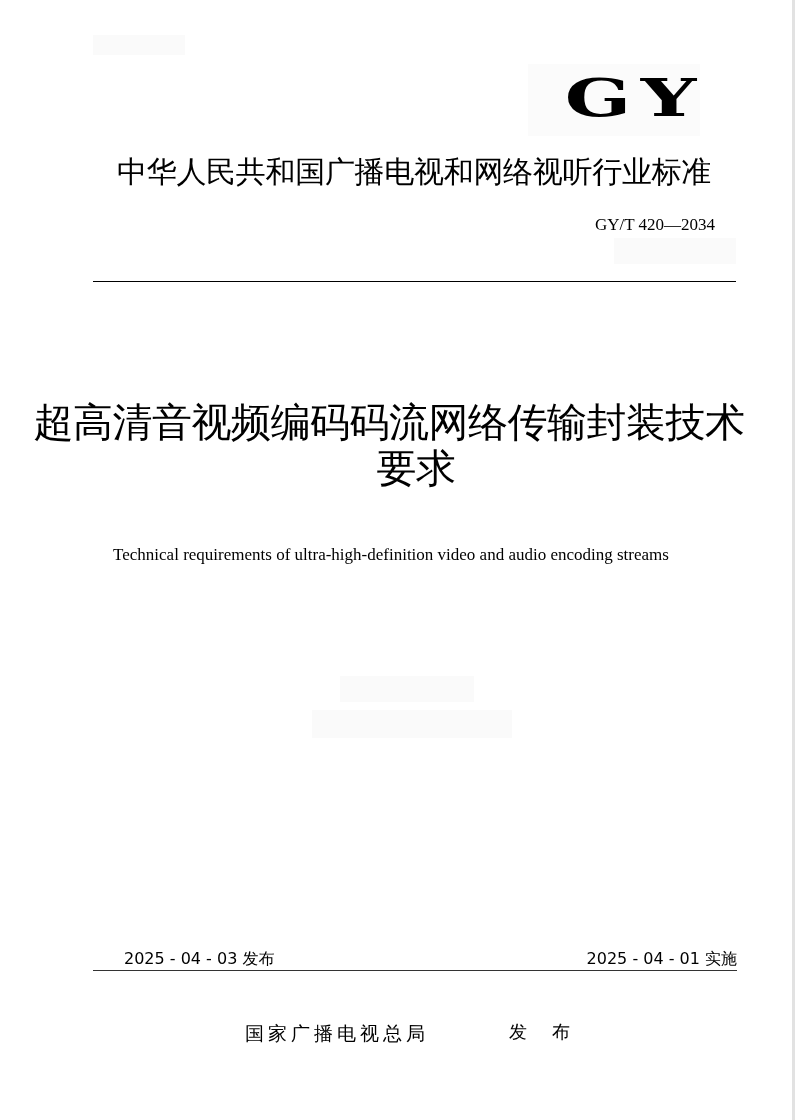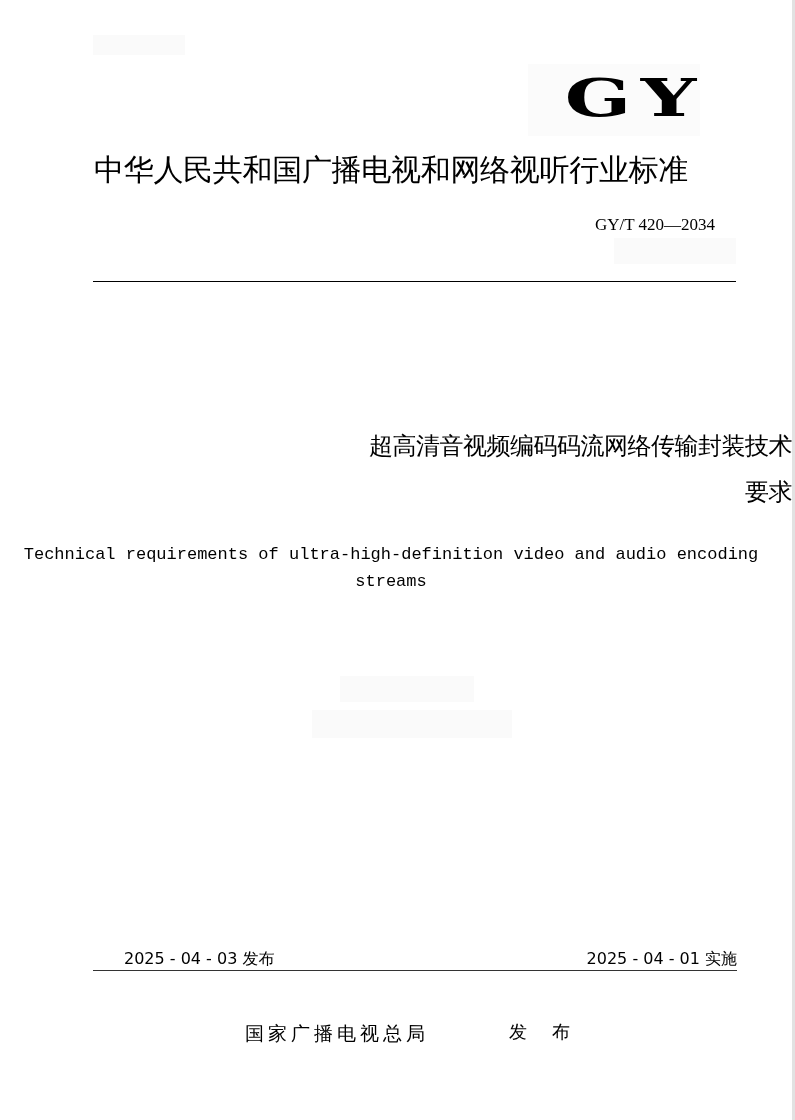--- a/index.html
+++ b/index.html
@@ -8,38 +8,38 @@
     .edge { position: absolute; left: 792px; top: 0; width: 3px; height: 1120px; background: #e2e2e2; }
     .faint { position: absolute; background: #fafafa; }
     .logo {
       position: absolute; left: 538px; top: 66px; width: 165px; height: 64px;
       font-family: "DejaVu Serif", "Liberation Serif", serif; font-weight: bold;
       font-size: 66px; line-height: 64px; letter-spacing: 8px; text-align: center;
       transform: scaleX(1.18) scaleY(0.78); transform-origin: left center;
     }
     .std-name {
       position: absolute; left: 94px; top: 150px; width: 640px;
-      font-family: Liberation Mono, monospace; font-size: 30px;
-      line-height: 44px; white-space: nowrap; letter-spacing: -0.3px;
+      font-family: Liberation Serif, serif; font-size: 30px;
+      line-height: 44px; white-space: nowrap; letter-spacing: -0.3px; text-align: center;
     }
     .std-code {
       position: absolute; right: 77px; top: 214px;
       font-family: "Liberation Serif", "DejaVu Serif", serif; font-size: 17px; line-height: 22px;
     }
     .rule-top { position: absolute; left: 93px; top: 281px; width: 643px; height: 1px; background: #000; }
     .title-cn {
-      position: absolute; left: 40px; top: 423px; width: 752px; text-align: right;
-      font-family: "DejaVu Sans", "Liberation Sans", sans-serif; font-size: 24px; line-height: 46px;
+      position: absolute; left: 40px; top: 399px; width: 752px; text-align: center;
+      font-family: "DejaVu Sans", "Liberation Sans", sans-serif; font-size: 40px; line-height: 46px;
       letter-spacing: -0.5px;
     }
     .title-cn .line { display: block; }
     .title-cn .line1 { margin-left: -54px; }
     .title-en {
       position: absolute; left: 40px; top: 541px; width: 752px; text-align: center;
-      font-family: Liberation Mono, monospace; font-size: 17px; line-height: 27px;
+      font-family: Liberation Serif, serif; font-size: 17px; line-height: 27px;
     }
     .title-en .line { display: block; }
     .title-en .line1 { margin-left: -50px; }
     .dates {
       position: absolute; left: 93px; top: 948px; width: 644px; height: 22px;
       font-family: "DejaVu Sans", "Liberation Sans", sans-serif; font-size: 16px; line-height: 22px;
       border-bottom: 1px solid #333;
     }
     .date-issue { position: absolute; left: 0; top: 0; white-space: nowrap; margin-left: 31px; }
     .date-impl { position: absolute; right: 0; top: 0; white-space: nowrap; }

